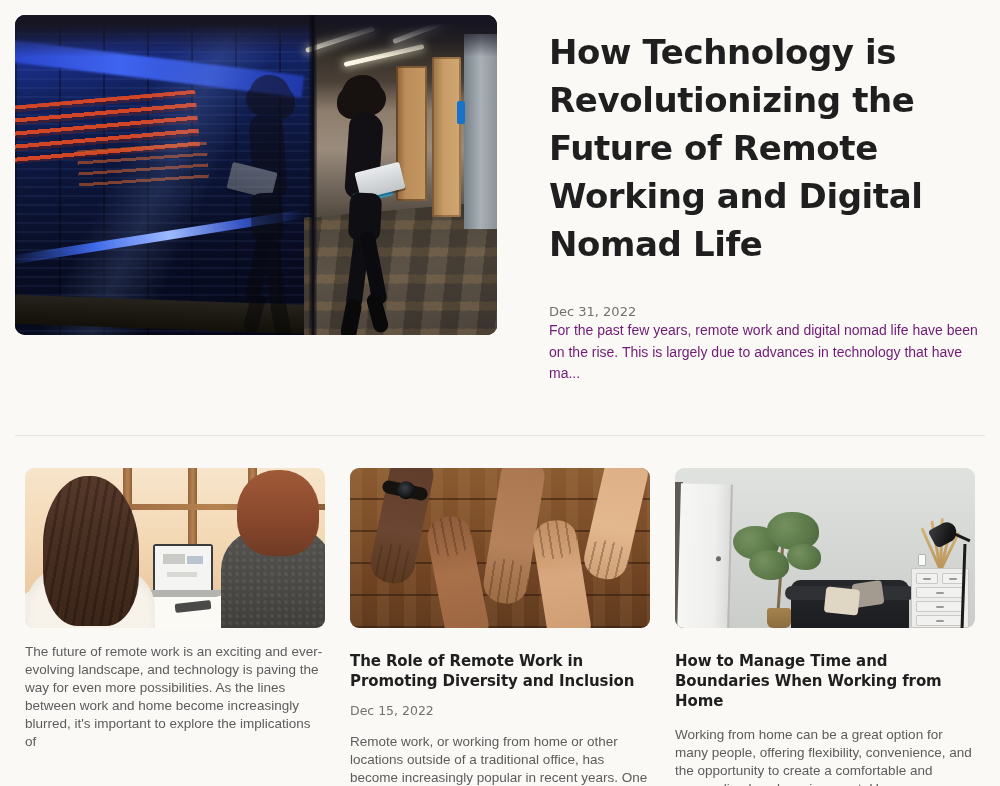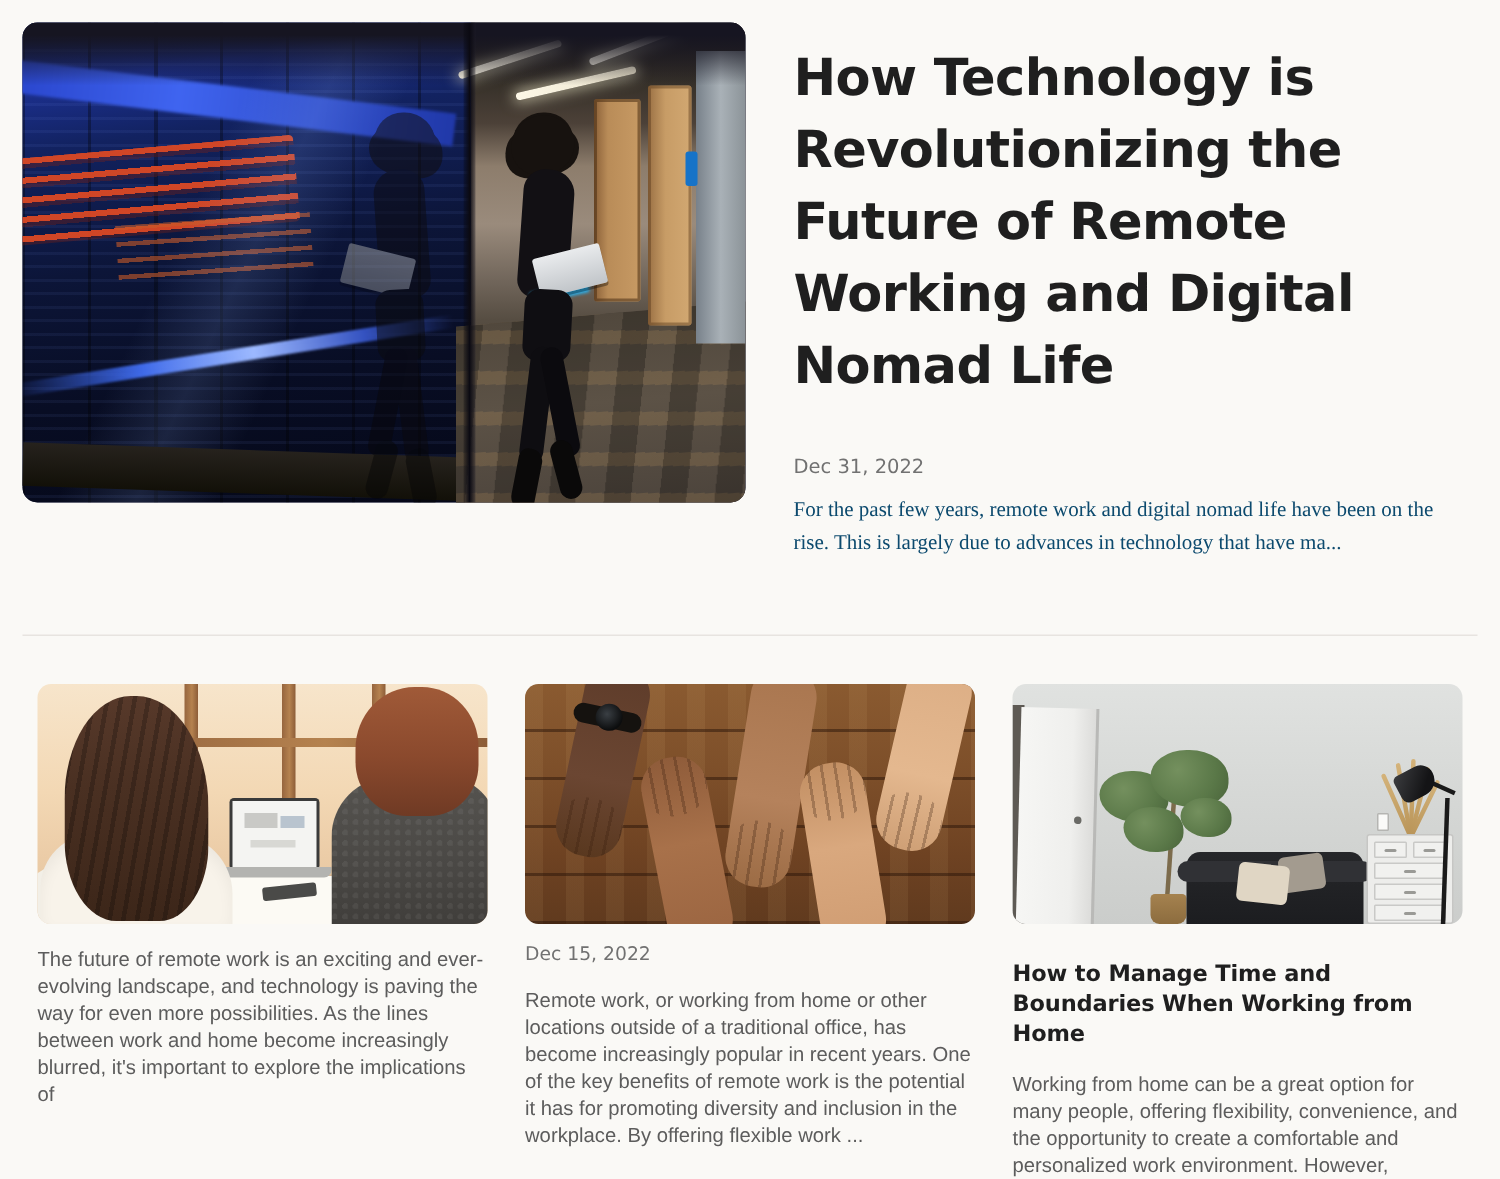--- a/index.html
+++ b/index.html
@@ -6,21 +6,21 @@
   html, body { width: 1000px; height: 786px; }
   body {
     background: #faf9f6;
     font-family: "DejaVu Sans", "Liberation Sans", sans-serif;
     overflow: hidden;
     position: relative;
   }
   .page { padding: 15px 15px 0 15px; }
 
   
-  .hero { display: flex; gap: 32px; }
+  .hero { display: flex; gap: 52px; }
   .hero-image {
     position: relative; flex: none;
     width: 482px; height: 320px;
     border-radius: 10px; overflow: hidden;
     background: #0a102e;
     cursor: pointer;
   }
   .hero-image > div { position: absolute; }
   .ha-servers {
     left: 0; top: 0; width: 62%; height: 100%;
@@ -97,22 +97,22 @@
     border-radius: 6px 8px 4px 10px; transform: rotate(11deg); }
   .p-boot2 { left: 47px; top: 214px; width: 15px; height: 40px; background: #0a0909;
     border-radius: 8px; transform: rotate(-15deg); }
 
   .hero-content { width: 446px; padding-top: 13px; }
   .hero-title {
     font-size: 34px; line-height: 48px; font-weight: 700;
     color: #1f1f1f; letter-spacing: -0.4px; cursor: pointer;
   }
   .hero-date { margin-top: 36px; font-size: 13px; color: #717171; }
-  .hero-excerpt { margin-top: 11px; font-size: 14px; line-height: 1.55; color: #0c4a6e;
-    font-family: Liberation Serif, serif; }
+  .hero-excerpt { margin-top: 1px; font-size: 14px; line-height: 1.55; color: #701a75;
+    font-family: Liberation Sans, sans-serif; }
 
   
   .divider { margin: 50px 0 0 0; border: none; border-top: 1px solid #e7e4e0; }
 
   
   .grid { display: flex; gap: 25px; margin: 32px 10px 0 10px; }
   .card { width: 300px; }
   .card-image { position: relative; width: 300px; height: 160px;
     border-radius: 9px; overflow: hidden; cursor: pointer; }
   .card-image > div, .card-image span { position: absolute; }
@@ -318,20 +318,21 @@
 
     <article class="card">
       <figure class="card-image art-hands">
         <div class="arm arm-down arm1"></div>
         <div class="arm arm-up arm2"></div>
         <div class="arm arm-down arm3"></div>
         <div class="arm arm-up arm4"></div>
         <div class="arm arm-down arm5"></div>
         <div class="h-watch"></div>
       </figure>
+      <h2 class="card-title">The Role of Remote Work in Promoting Diversity and Inclusion</h2>
       <div class="card-date">Dec 15, 2022</div>
       <p class="card-excerpt">Remote work, or working from home or other locations outside of a traditional office, has become increasingly popular in recent years. One of the key benefits of remote work is the potential it has for promoting diversity and inclusion in the workplace. By offering flexible work ...</p>
     </article>
 
     <article class="card">
       <figure class="card-image art-room">
         <div class="r-doorgap"></div>
         <div class="r-door"></div>
         <div class="r-trunk"></div>
         <div class="r-leaf r-leaf1"></div>

